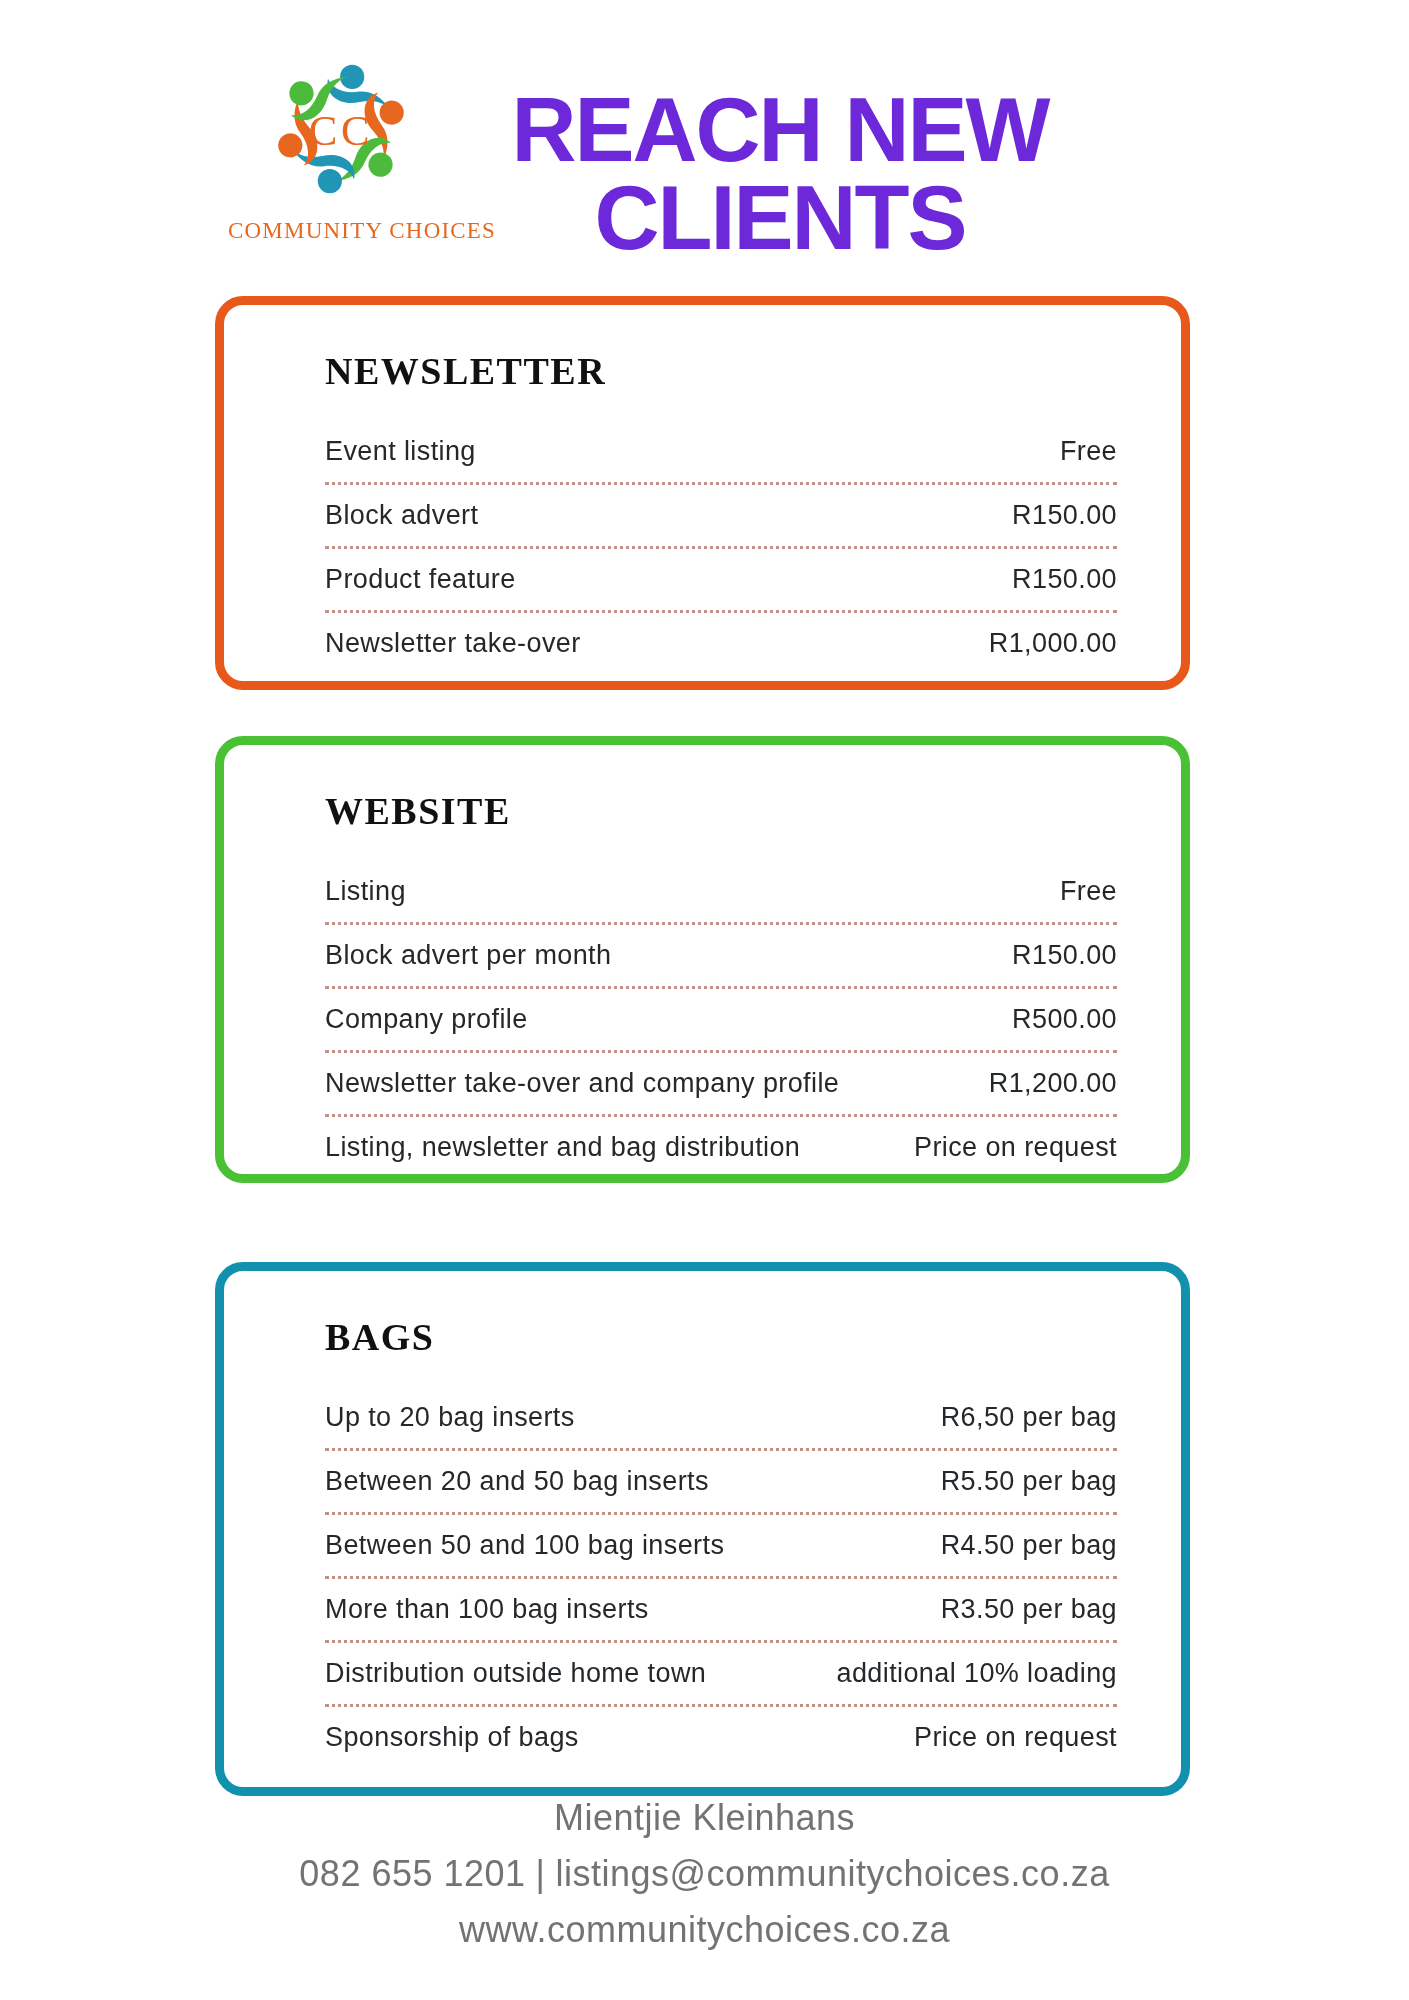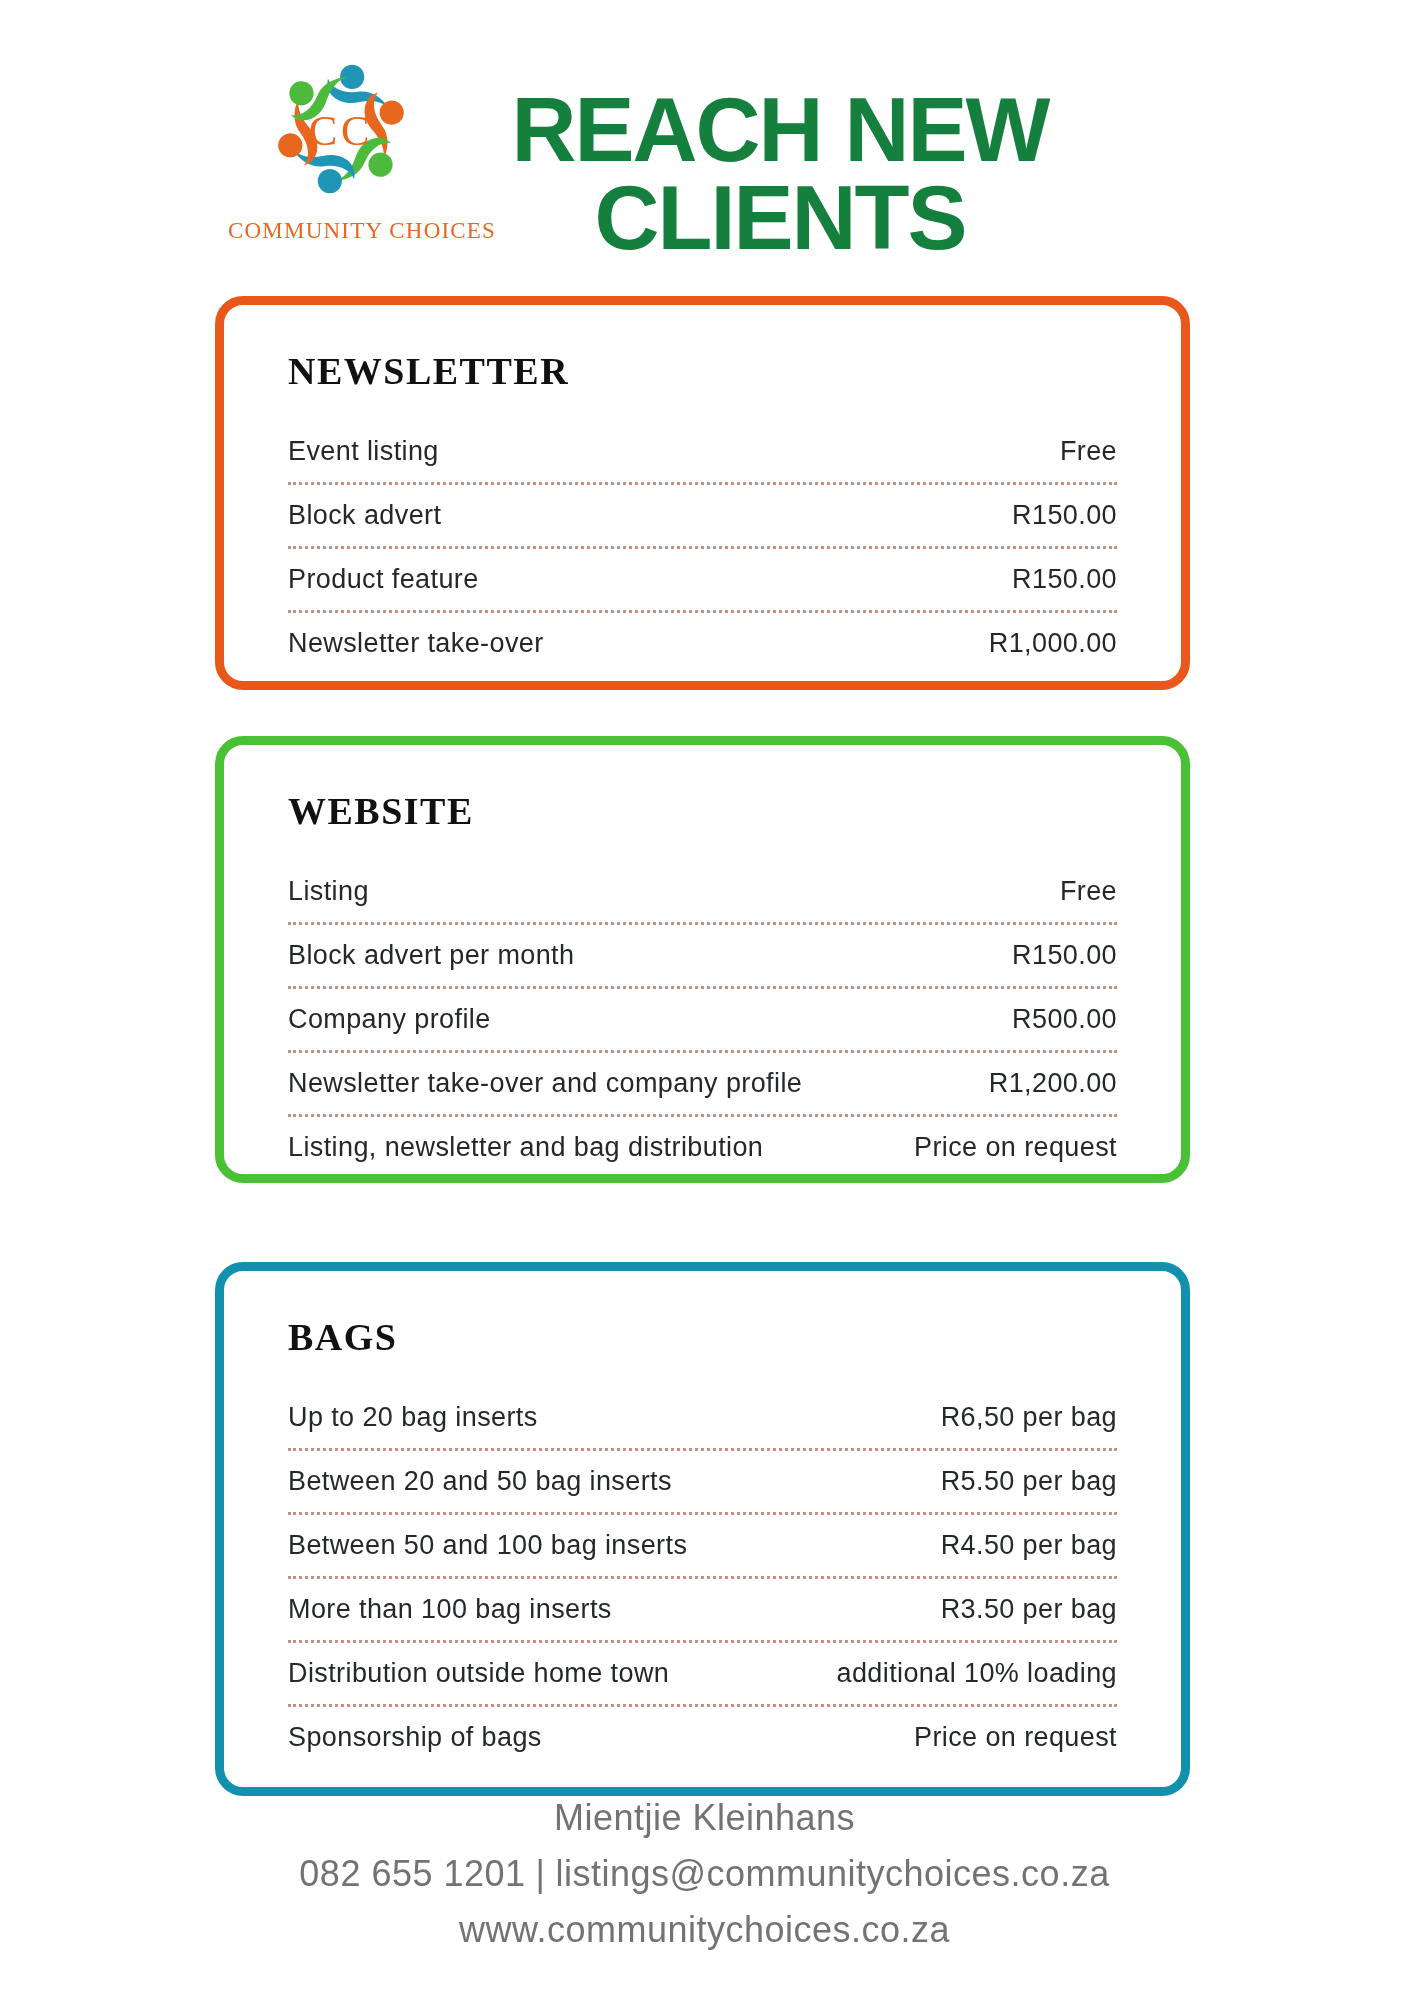--- a/index.html
+++ b/index.html
@@ -24,31 +24,31 @@
     font-size:23px;letter-spacing:1.2px;
     color:#e8671f;white-space:nowrap;
   }
   .page-title{
     position:absolute;left:420px;top:26px;width:720px;
     text-align:center;
     font-family:"Liberation Sans", sans-serif;
     font-weight:700;
     font-size:90px;line-height:88px;
     letter-spacing:-2px;
-    color:#15803d;
+    color:#6d28d9;
   }
 
   
   .card{
     position:absolute;left:215px;width:975px;
     box-sizing:border-box;
     border:9px solid #999;
     border-radius:28px;
     background:#ffffff;
-    padding:44px 64px 20px 64px;
+    padding:44px 64px 20px 101px;
   }
   .card-newsletter{top:296px;height:394px;}
   .card-website{top:736px;height:447px;}
   .card-bags{top:1230px;height:534px;margin-top:32px;}
 
   .section-title{
     margin:0 0 28px 0;
     font-family:"Liberation Serif","DejaVu Serif",serif;
     font-weight:700;
     font-size:38px;line-height:44px;

